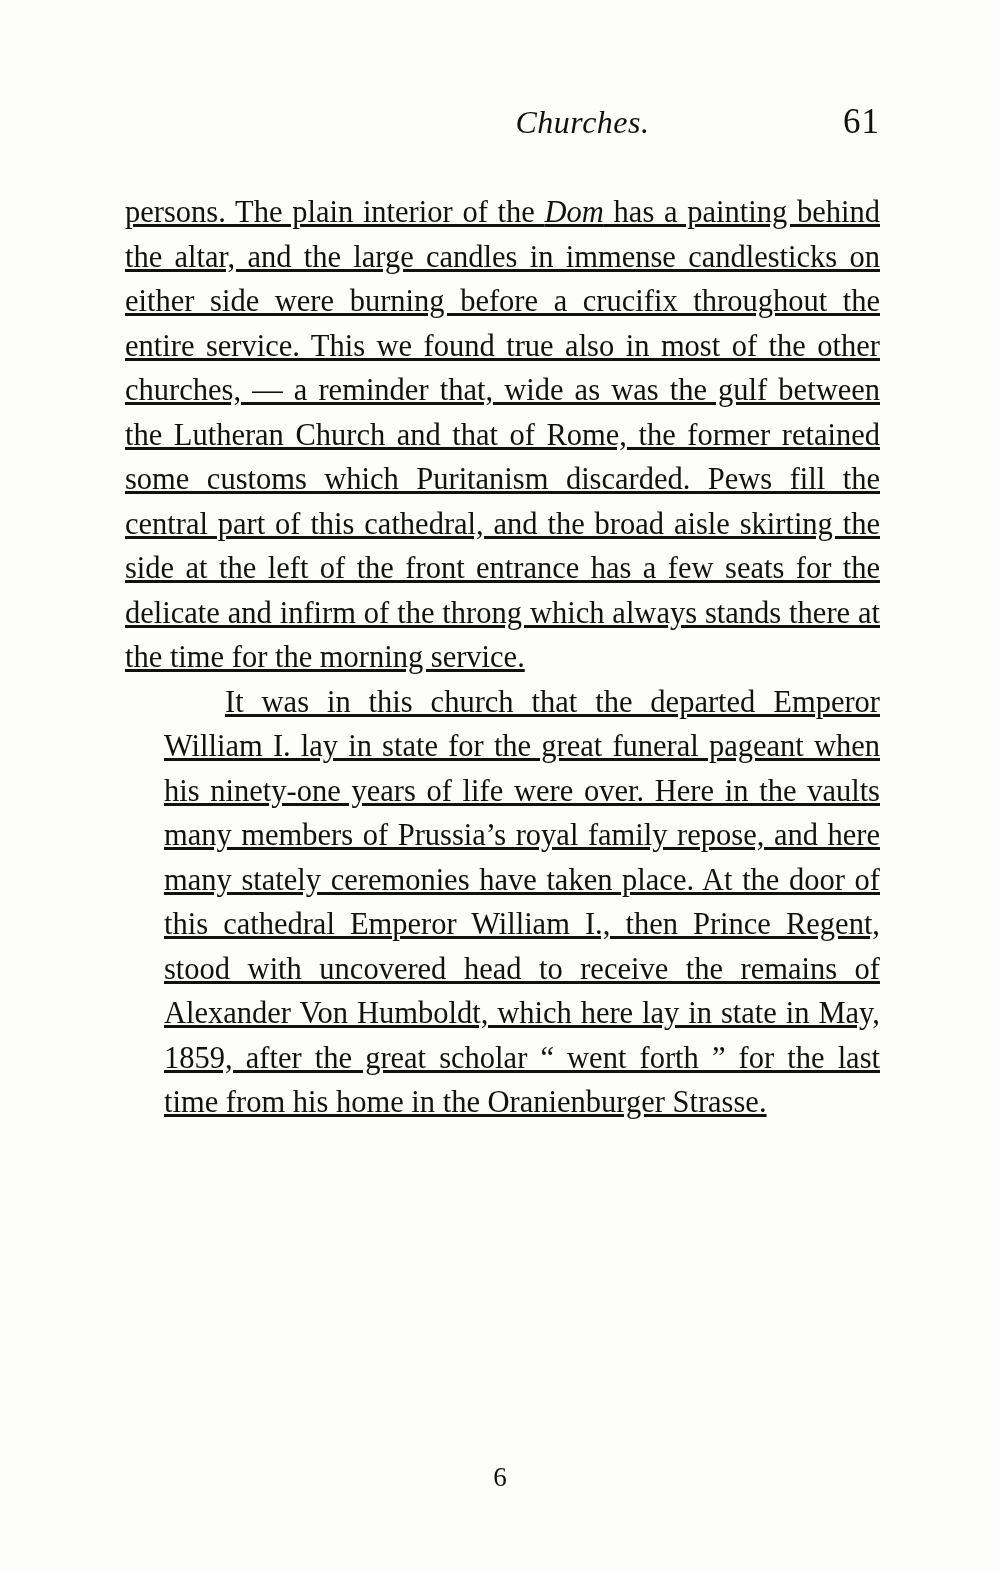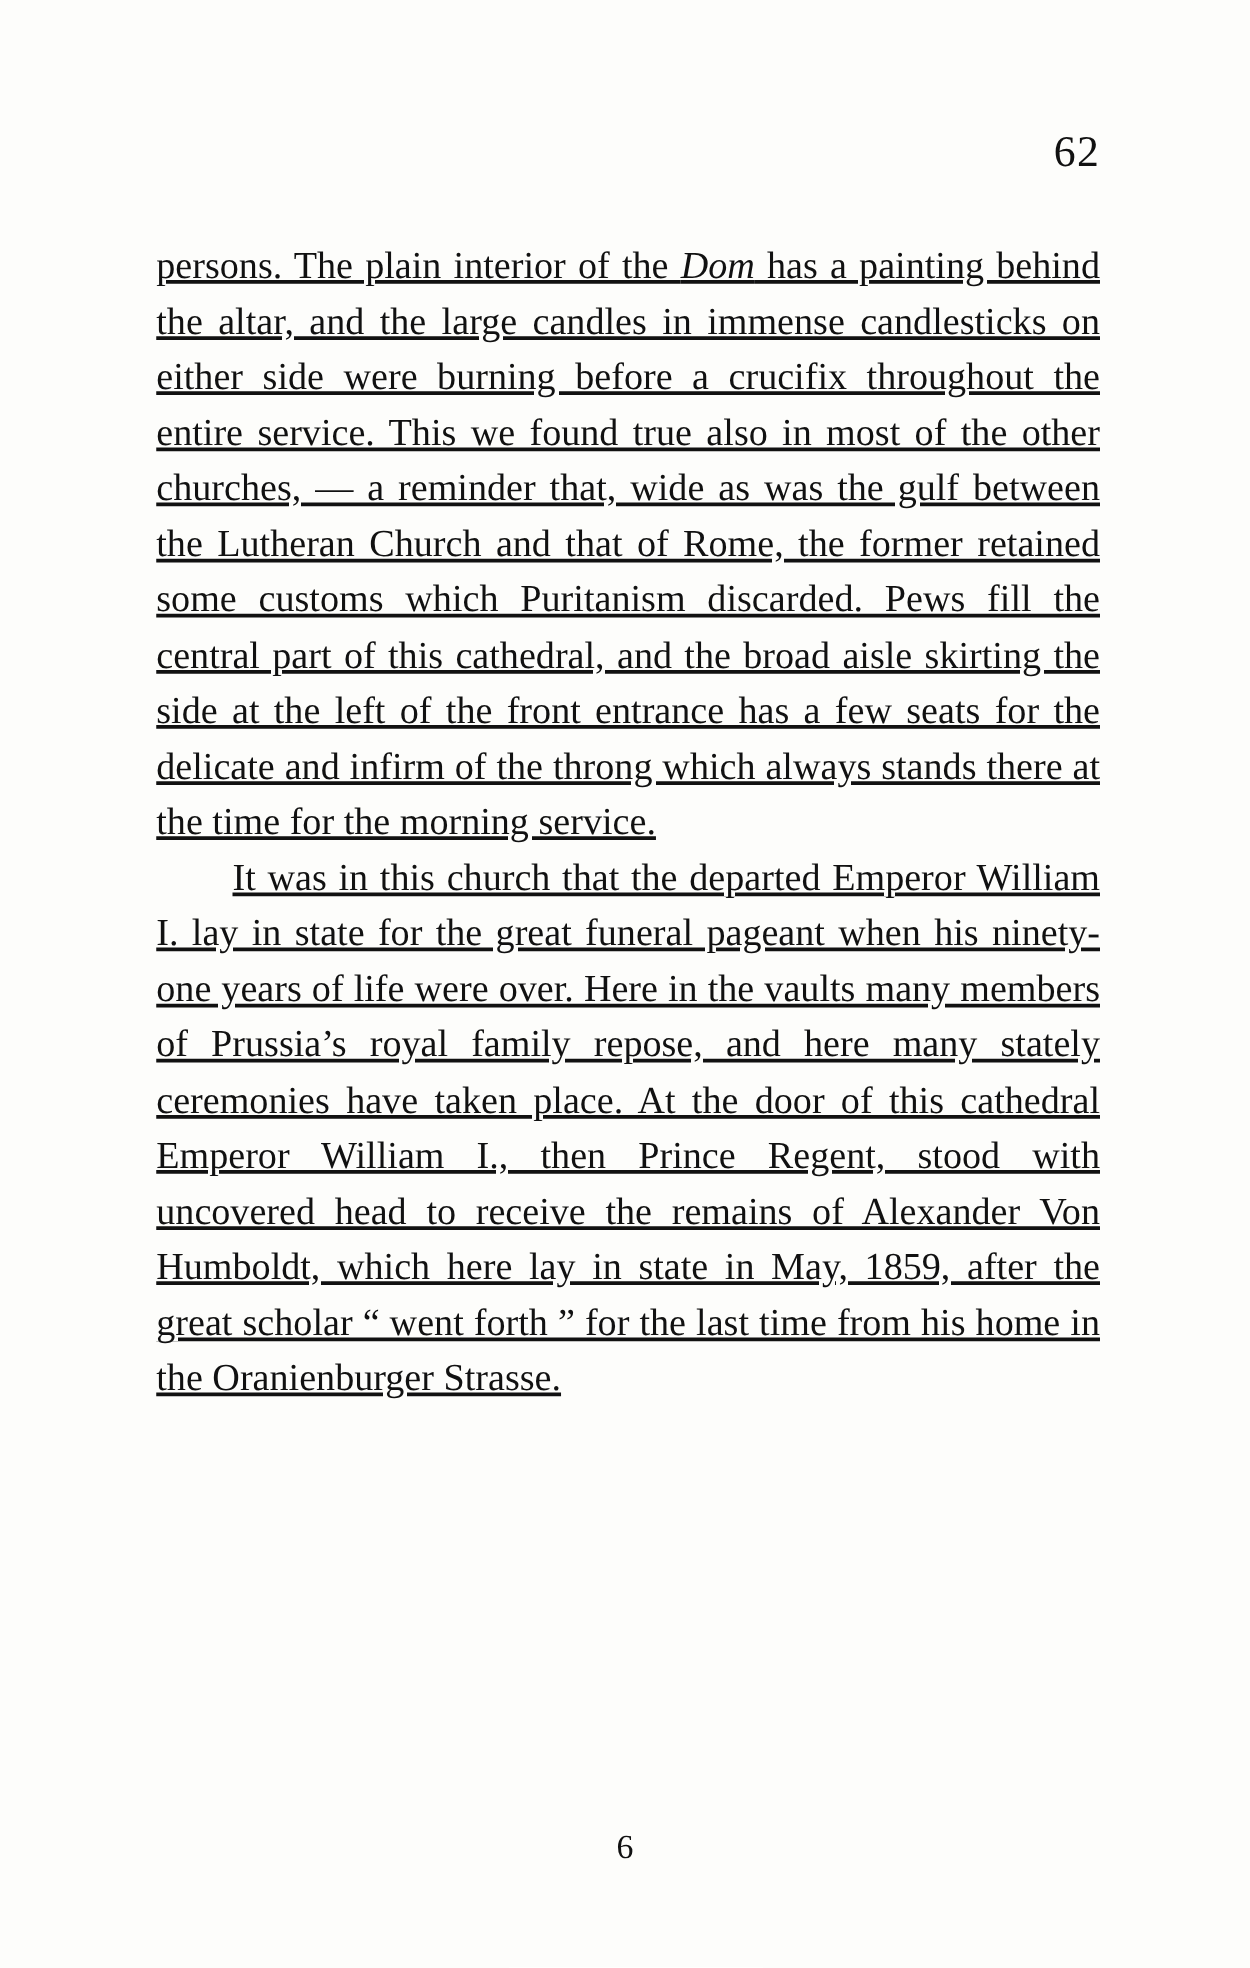--- a/index.html
+++ b/index.html
@@ -52,41 +52,43 @@
     text-align: justify;
     text-justify: inter-word;
   }
   .para {
     margin: 0;
     text-indent: 0;
     text-decoration: underline;
   }
   .para + .para {
     text-indent: 2.0em;
+    margin-left: 39px;
   }
   .para .ital {
     font-style: italic;
   }
   
   .footer-folio {
     position: absolute;
     top: 1462px;
     left: 0;
     width: 1000px;
     text-align: center;
     font-size: 27px;
   }
 </style>
 </head>
 <body>
 
 <div class="page">
 
   <div class="header">
-    <div class="header-folio">62</div>
+    <div class="header-title">Churches.</div>
+    <div class="header-folio">61</div>
   </div>
 
   <div class="body-text">
     <p class="para">
       <span>persons.  The plain interior of the </span><span class="ital">Dom</span><span> has a painting behind the altar, and the large candles in immense candlesticks on either side were burning before a crucifix throughout the entire service.  This we found true also in most of the other churches, — a reminder that, wide as was the gulf between the Lutheran Church and that of Rome, the former retained some customs which Puritanism discarded.  Pews fill the central part of this cathedral, and the broad aisle skirting the side at the left of the front entrance has a few seats for the delicate and infirm of the throng which always stands there at the time for the morning service.</span>
     </p>
     <p class="para">
       <span>It was in this church that the departed Emperor William I. lay in state for the great funeral pageant when his ninety-one years of life were over.  Here in the vaults many members of Prussia’s royal family repose, and here many stately ceremonies have taken place.  At the door of this cathedral Emperor William I., then Prince Regent, stood with uncovered head to receive the remains of Alexander Von Humboldt, which here lay in state in May, 1859, after the great scholar “ went forth ” for the last time from his home in the Oranienburger Strasse.</span>
     </p>
   </div>

